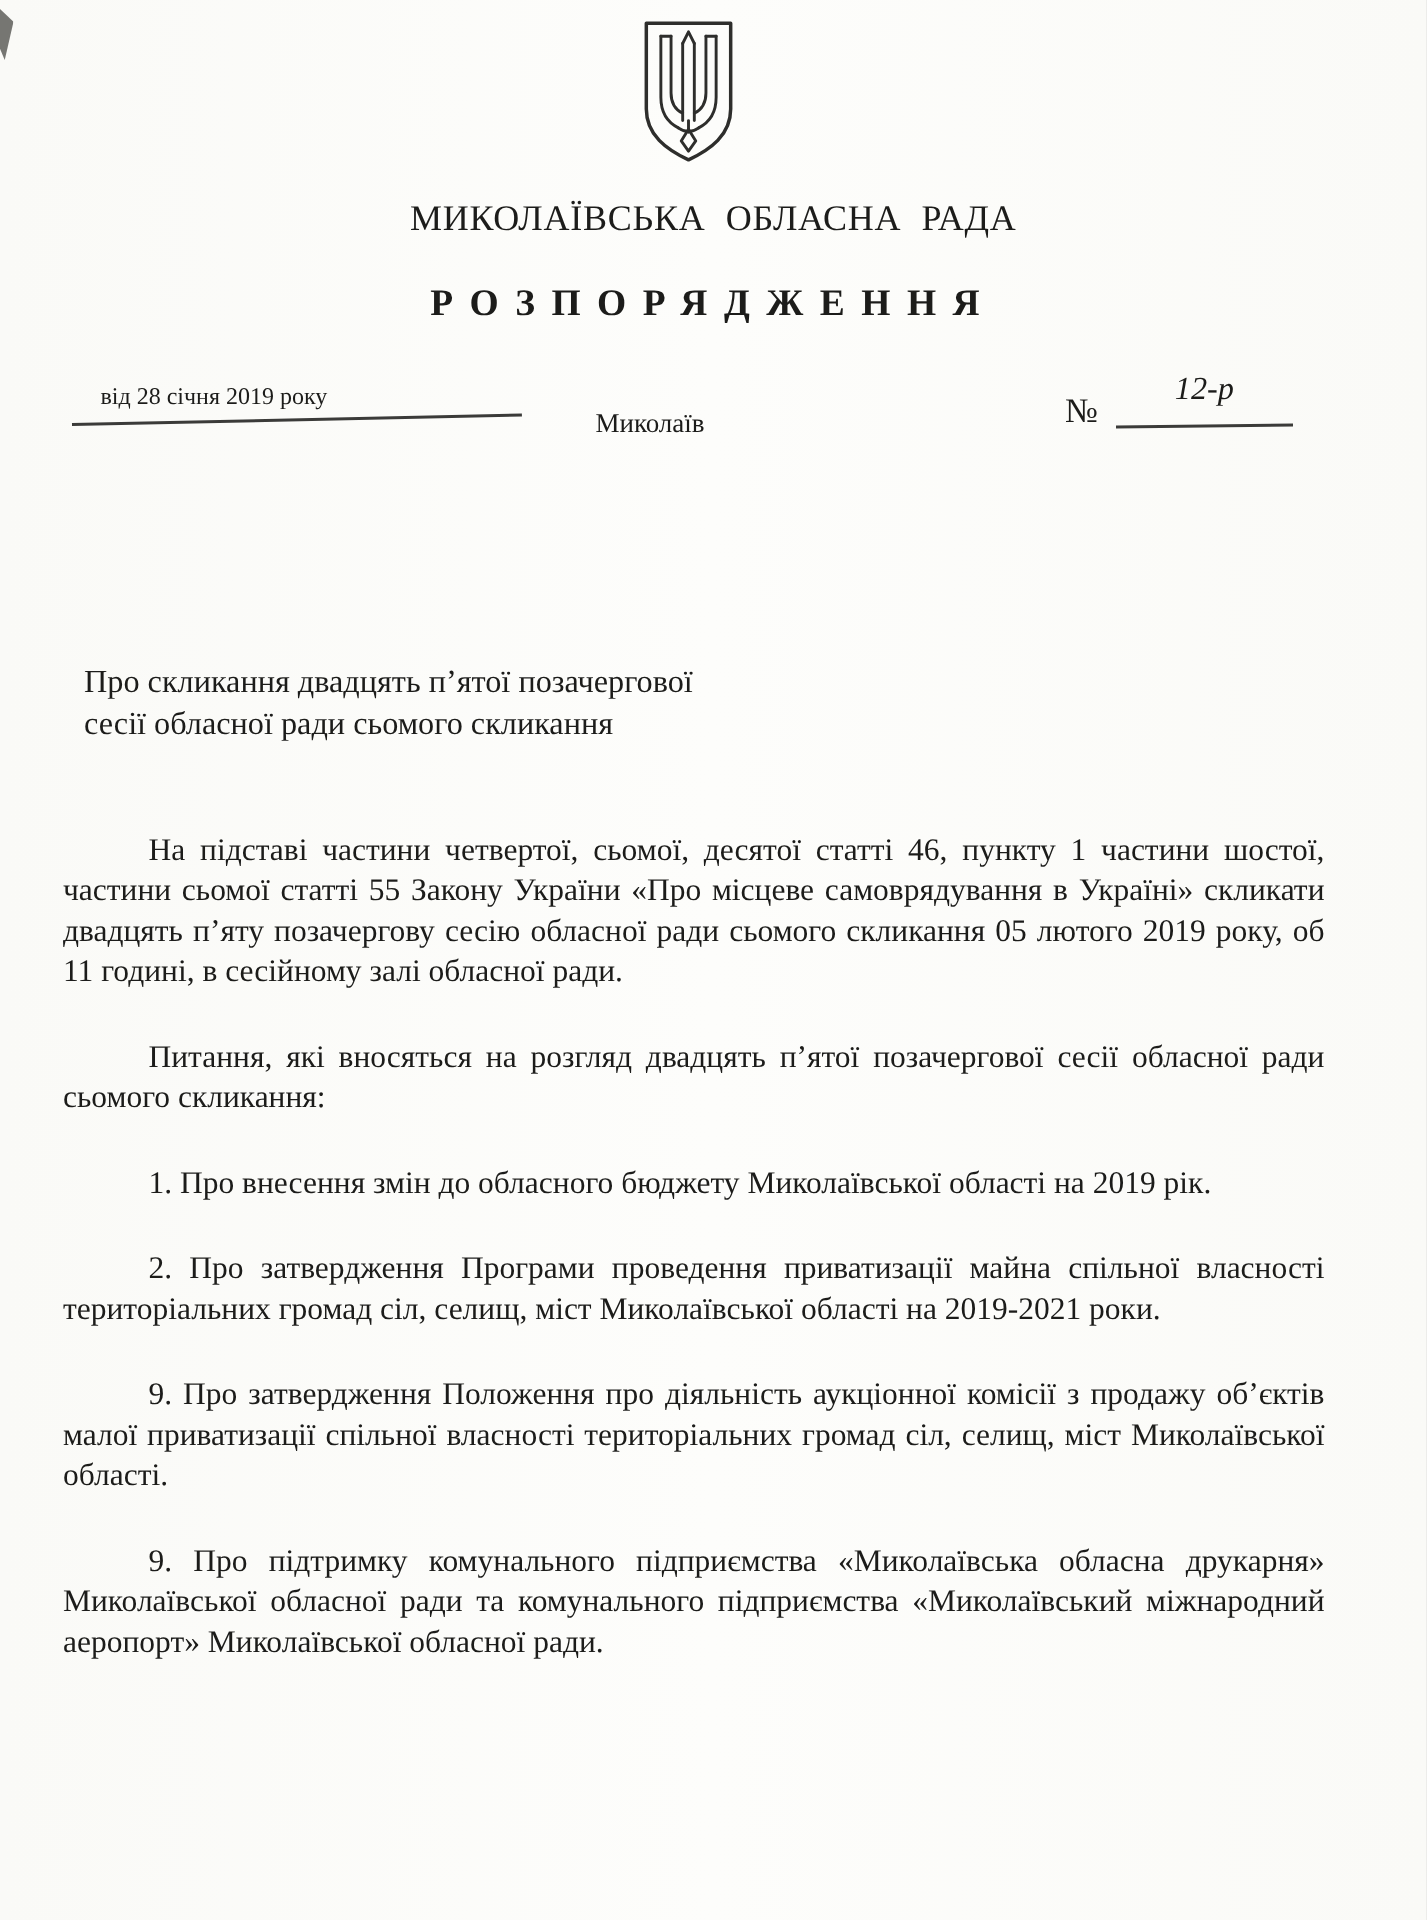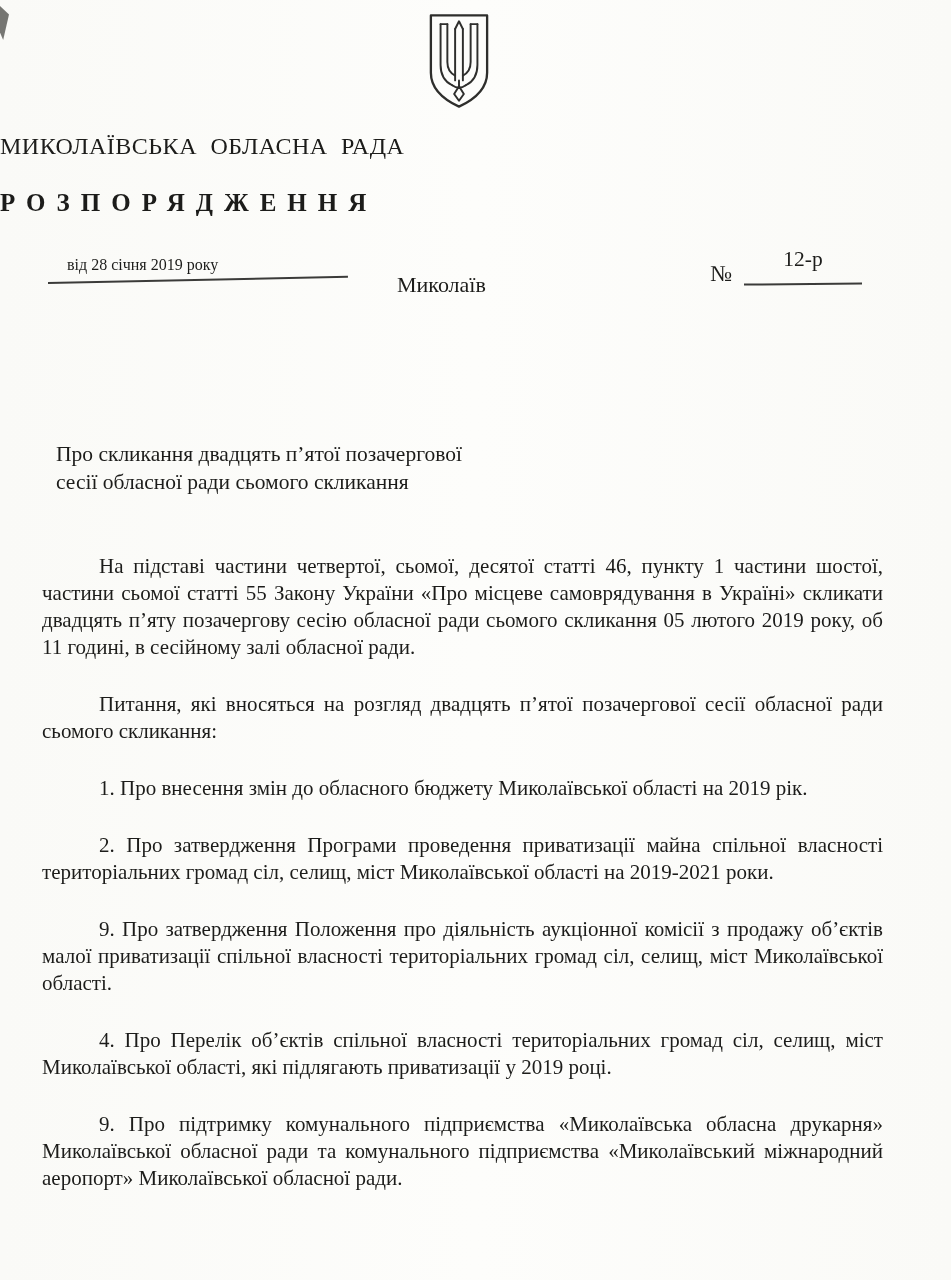--- a/index.html
+++ b/index.html
@@ -15,36 +15,36 @@
   
   .corner-mark {
     position:absolute; left:0; top:6px; width:9px; height:34px;
     background:#4a4a46; opacity:.75;
     clip-path:polygon(0 0, 100% 25%, 35% 100%, 0 78%);
   }
   .emblem { position:absolute; left:427px; top:12px; width:64px; height:98px; }
   .emblem svg { width:100%; height:100%; }
   .org-name {
     position:absolute; top:133px; left:0; right:0;
-    text-align:left; font-size:24px; letter-spacing:.5px; word-spacing:7px;
+    text-align:center; font-size:24px; letter-spacing:.5px; word-spacing:7px;
   }
   .doc-type {
     position:absolute; top:189px; left:0; right:0;
-    font-size:25px; font-weight:bold; letter-spacing:11px;
+    text-align:center; font-size:25px; font-weight:bold; letter-spacing:11px;
   }
   .date-block { position:absolute; left:48px; top:256px; width:300px; }
   .date-text { font-size:16px; margin-left:19px; white-space:nowrap; }
   .date-underline {
     margin-top:8px; height:0; border-top:2px solid #3b3b39;
     transform:rotate(-1.2deg); transform-origin:left center;
   }
-  .city { position:absolute; left:397px; top:272px; font-size:22px; }
+  .city { position:absolute; left:397px; top:272px; font-size:18px; }
   .number-block { position:absolute; left:710px; top:248px; display:flex; align-items:flex-end; gap:12px; }
   .no-sign { font-size:23px; line-height:1; }
-  .no-col { display:flex; flex-direction:column; align-items:center; }
+  .no-col { display:flex; flex-direction:column; align-items:center;font-style:italic; }
   .no-value { font-size:21.5px; line-height:1.1; margin-bottom:11px; }
   .no-underline { width:118px; height:0; border-top:2px solid #3b3b39; transform:rotate(-.6deg); }
   .subject { position:absolute; left:56px; top:441px; font-size:21.5px; line-height:27.5px; }
   .body-text {
     position:absolute; left:42px; top:553px; width:841px;
     font-size:21px; line-height:27px; text-align:justify;
   }
   .body-text p { margin:0 0 30px 0; text-indent:57px; }
 </style>
 </head>
@@ -95,17 +95,16 @@
     <div>Про скликання двадцять п’ятої позачергової</div>
     <div>сесії обласної ради сьомого скликання</div>
   </div>
 
   <div class="body-text">
     <p>На підставі частини четвертої, сьомої, десятої статті 46, пункту 1 частини шостої, частини сьомої статті 55 Закону України «Про місцеве самоврядування в Україні» скликати двадцять п’яту позачергову сесію обласної ради сьомого скликання 05 лютого 2019 року, об 11 годині, в сесійному залі обласної ради.</p>
     <p>Питання, які вносяться на розгляд двадцять п’ятої позачергової сесії обласної ради сьомого скликання:</p>
     <p>1. Про внесення змін до обласного бюджету Миколаївської області на 2019 рік.</p>
     <p>2. Про затвердження Програми проведення приватизації майна спільної власності територіальних громад сіл, селищ, міст Миколаївської області на 2019-2021 роки.</p>
     <p>9. Про затвердження Положення про діяльність аукціонної комісії з продажу об’єктів малої приватизації спільної власності територіальних громад сіл, селищ, міст Миколаївської області.</p>
-    <p>4. Про Перелік об’єктів спільної власності територіальних громад сіл, селищ, міст Миколаївської області, які підлягають приватизації у 2019 році.</p>
     <p>9. Про підтримку комунального підприємства «Миколаївська обласна друкарня» Миколаївської обласної ради та комунального підприємства «Миколаївський міжнародний аеропорт» Миколаївської обласної ради.</p>
   </div>
 
 </div>
 
 </body></html>

